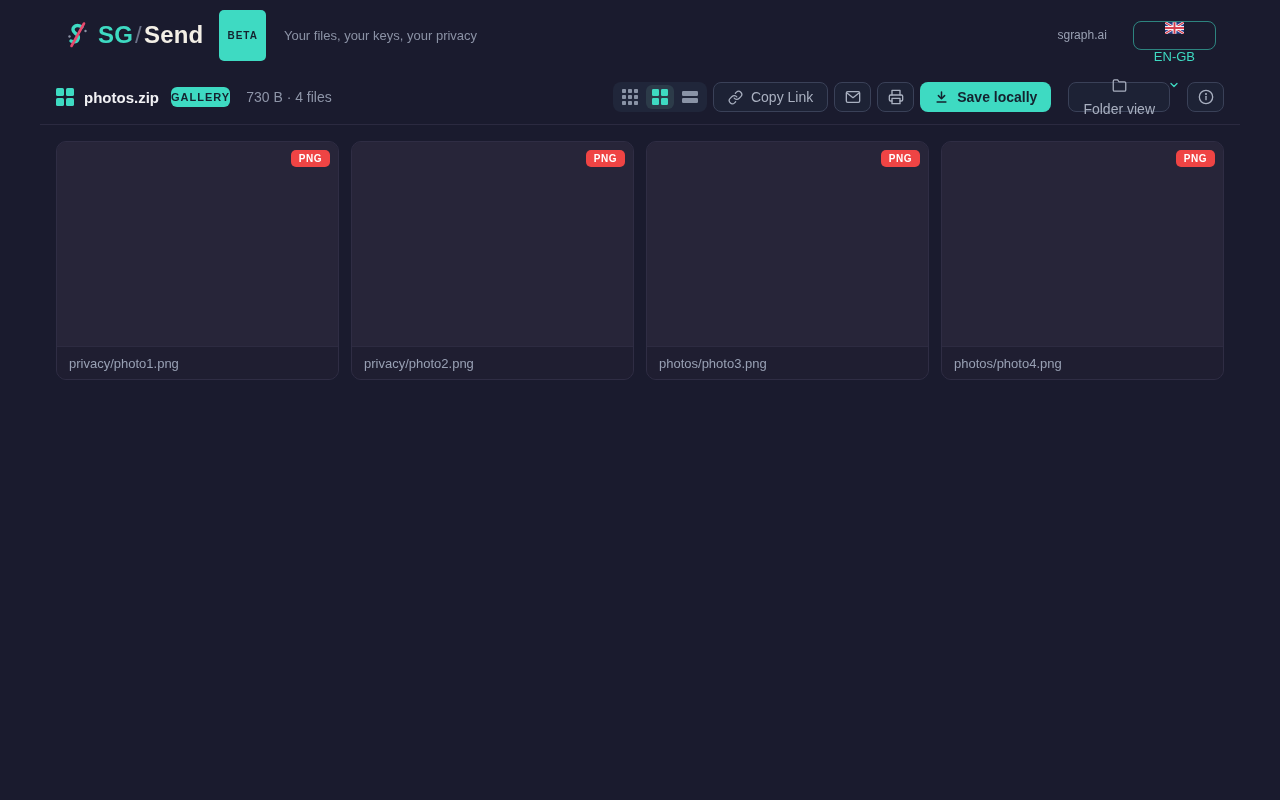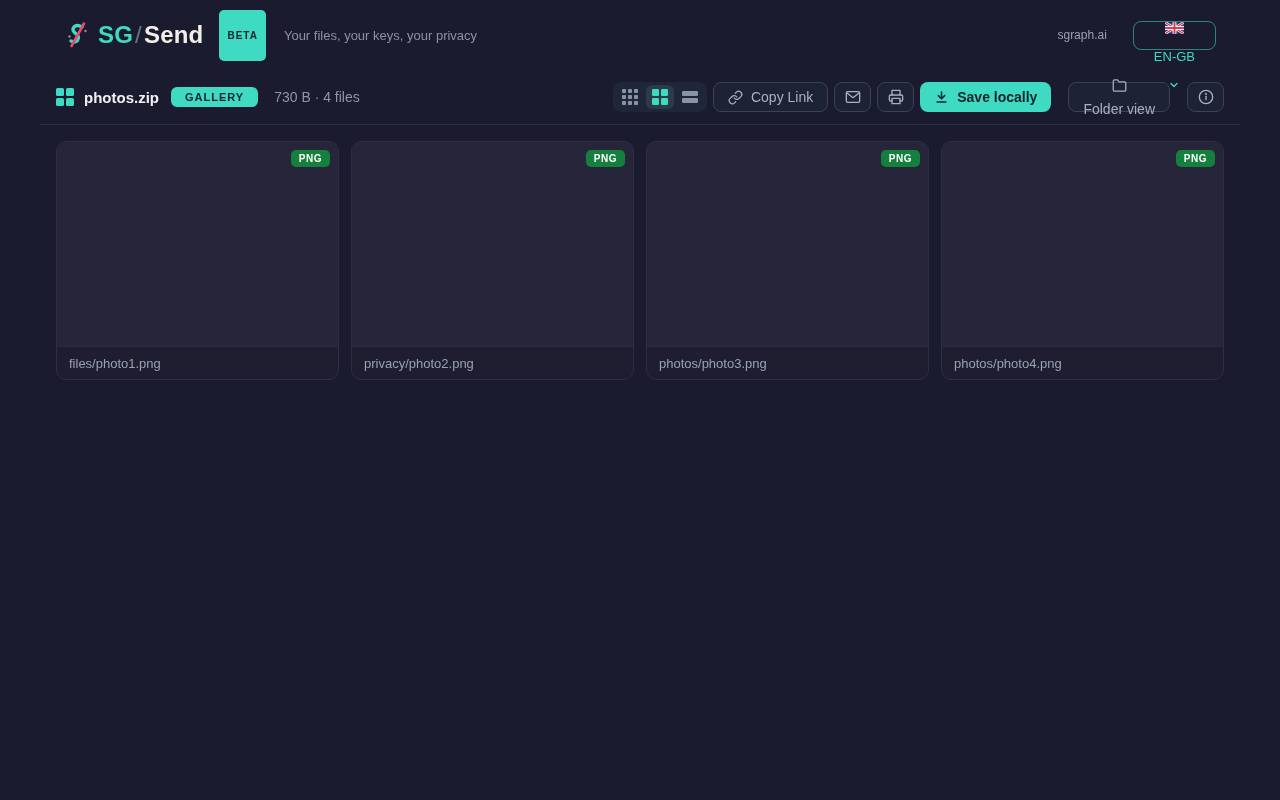--- a/index.html
+++ b/index.html
@@ -46,21 +46,21 @@
   .toolbar {
     margin-top:12px; height:30px;
     display:flex; align-items:center; justify-content:space-between;
     padding:0 56px;
   }
   .toolbar-left { display:flex; align-items:center; gap:10px; }
   .archive-name { font-size:15px; font-weight:700; color:#f1f1f4; }
   .gallery-badge {
     background:#3edac2; color:#14222f;
     font-size:11px; font-weight:700; letter-spacing:1px;
-    padding:4px 14px; border-radius:6px; margin-left:2px;
+    padding:4px 0; border-radius:6px; margin-left:2px;
   }
   .archive-meta { color:#8e95a8; font-size:14px; margin-left:6px; }
 
   .toolbar-right { display:flex; align-items:center; gap:6px; }
   .seg-control {
     display:flex; align-items:center; gap:2px;
     background:#20263a; border-radius:8px; padding:3px; height:30px;
   }
   .seg-btn {
     width:28px; height:24px; border:none; background:transparent;
@@ -90,21 +90,21 @@
     margin:16px 56px 0;
   }
   .file-card {
     height:239px; border:1px solid #2f2d44; border-radius:10px;
     background:#272539; overflow:hidden; position:relative;
     display:flex; flex-direction:column; cursor:pointer;
   }
   .card-image { flex:1; background:#272539; }
   .type-badge {
     position:absolute; top:8px; right:8px;
-    background:#15803d; color:#ffffff;
+    background:#ef4444; color:#ffffff;
     font-size:10px; font-weight:700; letter-spacing:.5px;
     padding:3px 8px; border-radius:5px;
   }
   .card-caption {
     height:33px; background:#1f1e31; border-top:1px solid #2d2b41;
     display:flex; align-items:center; padding:0 12px;
     font-size:13px; color:#98a0b4;
   }
 </style>
 </head>
@@ -257,21 +257,21 @@
   </div>
 </div>
 
 <div class="divider"></div>
 
 <div class="file-grid">
 
   <div class="file-card">
     <span class="type-badge">PNG</span>
     <div class="card-image"></div>
-    <div class="card-caption">files/photo1.png</div>
+    <div class="card-caption">privacy/photo1.png</div>
   </div>
 
   <div class="file-card">
     <span class="type-badge">PNG</span>
     <div class="card-image"></div>
     <div class="card-caption">privacy/photo2.png</div>
   </div>
 
   <div class="file-card">
     <span class="type-badge">PNG</span>

